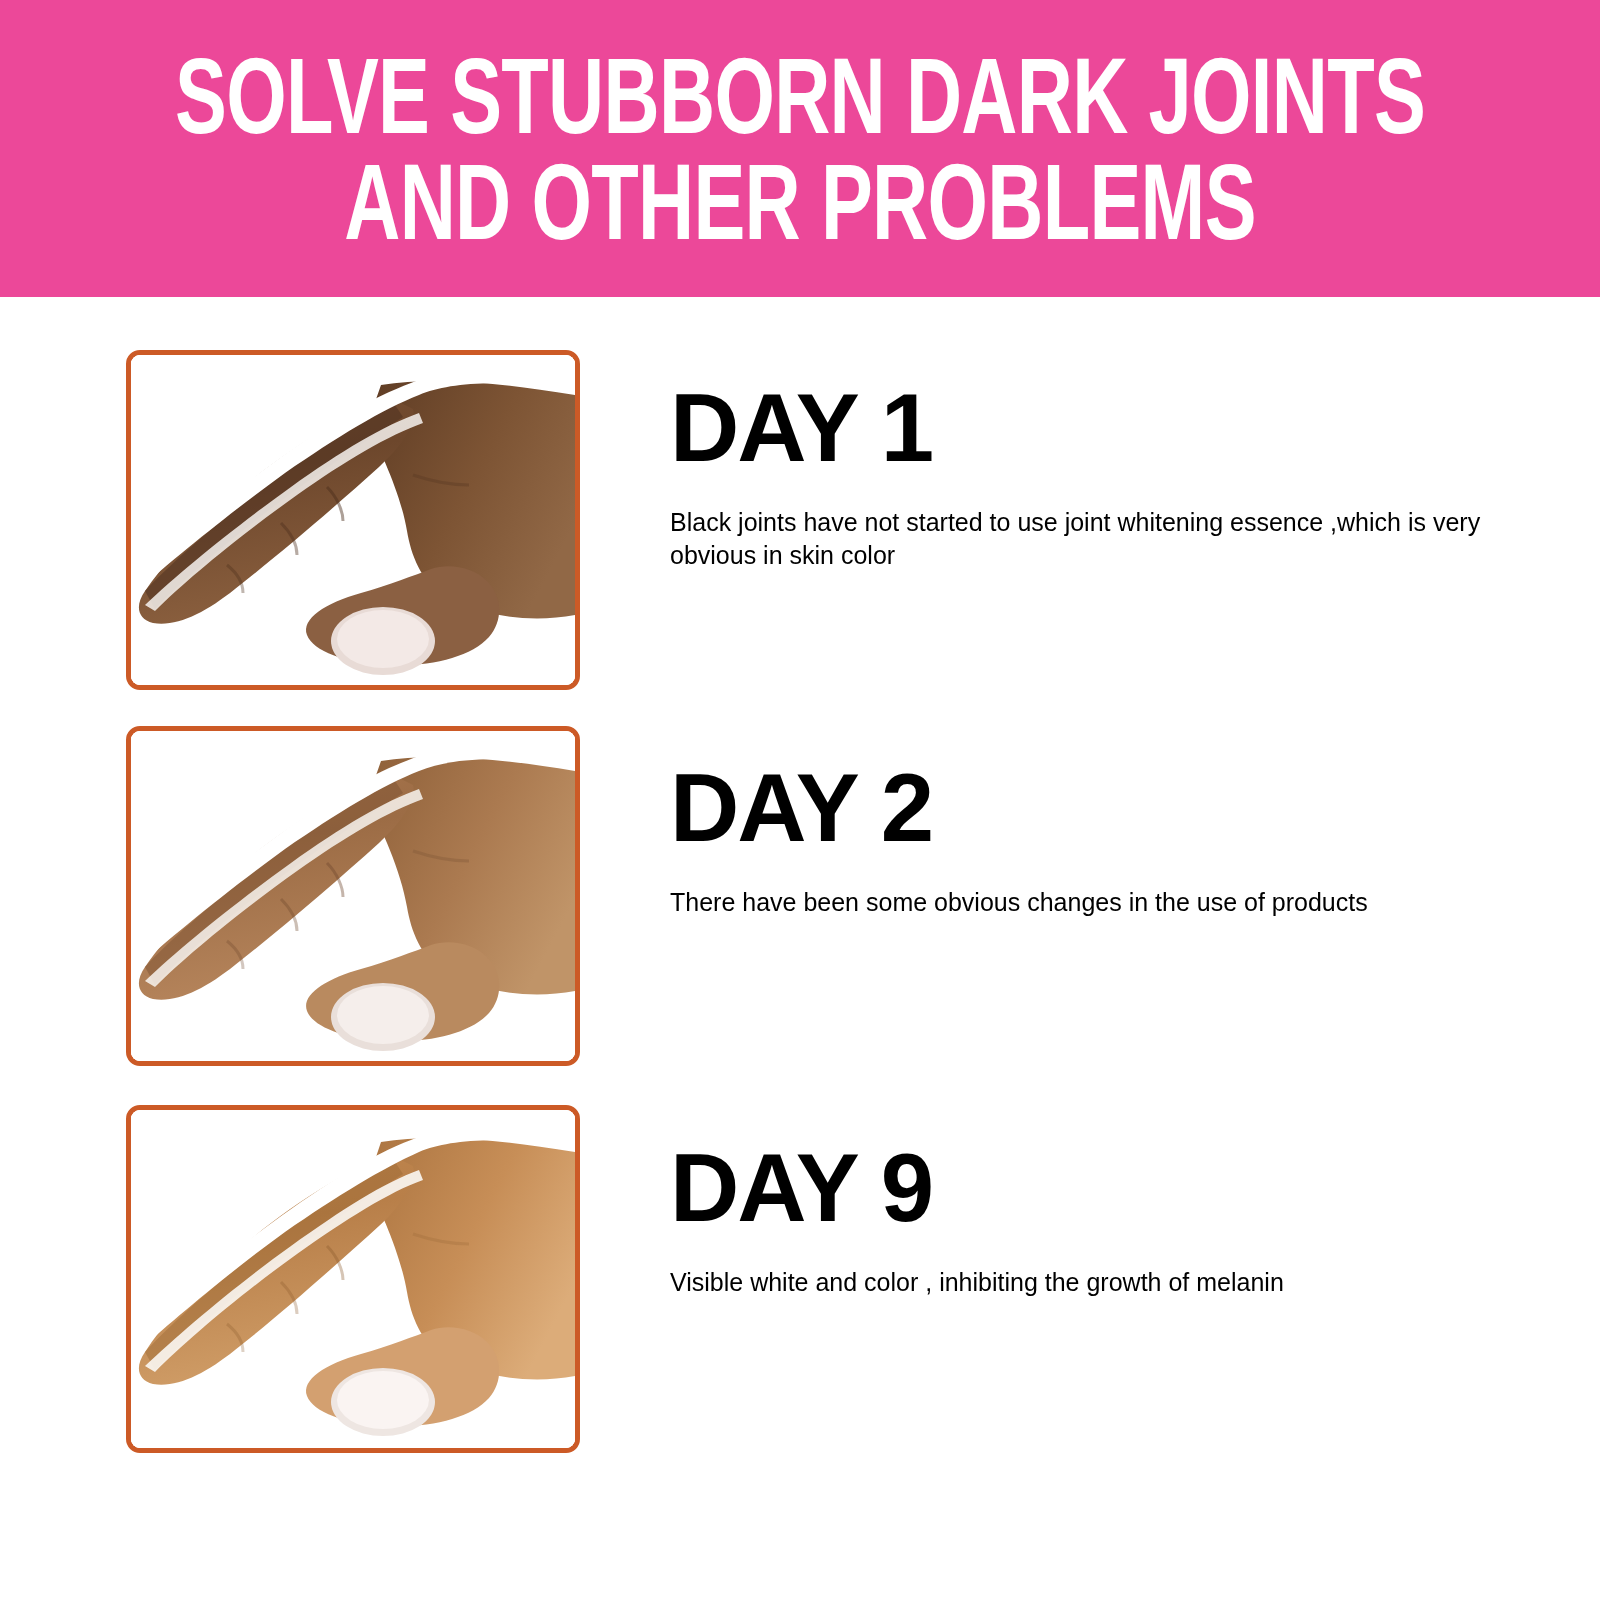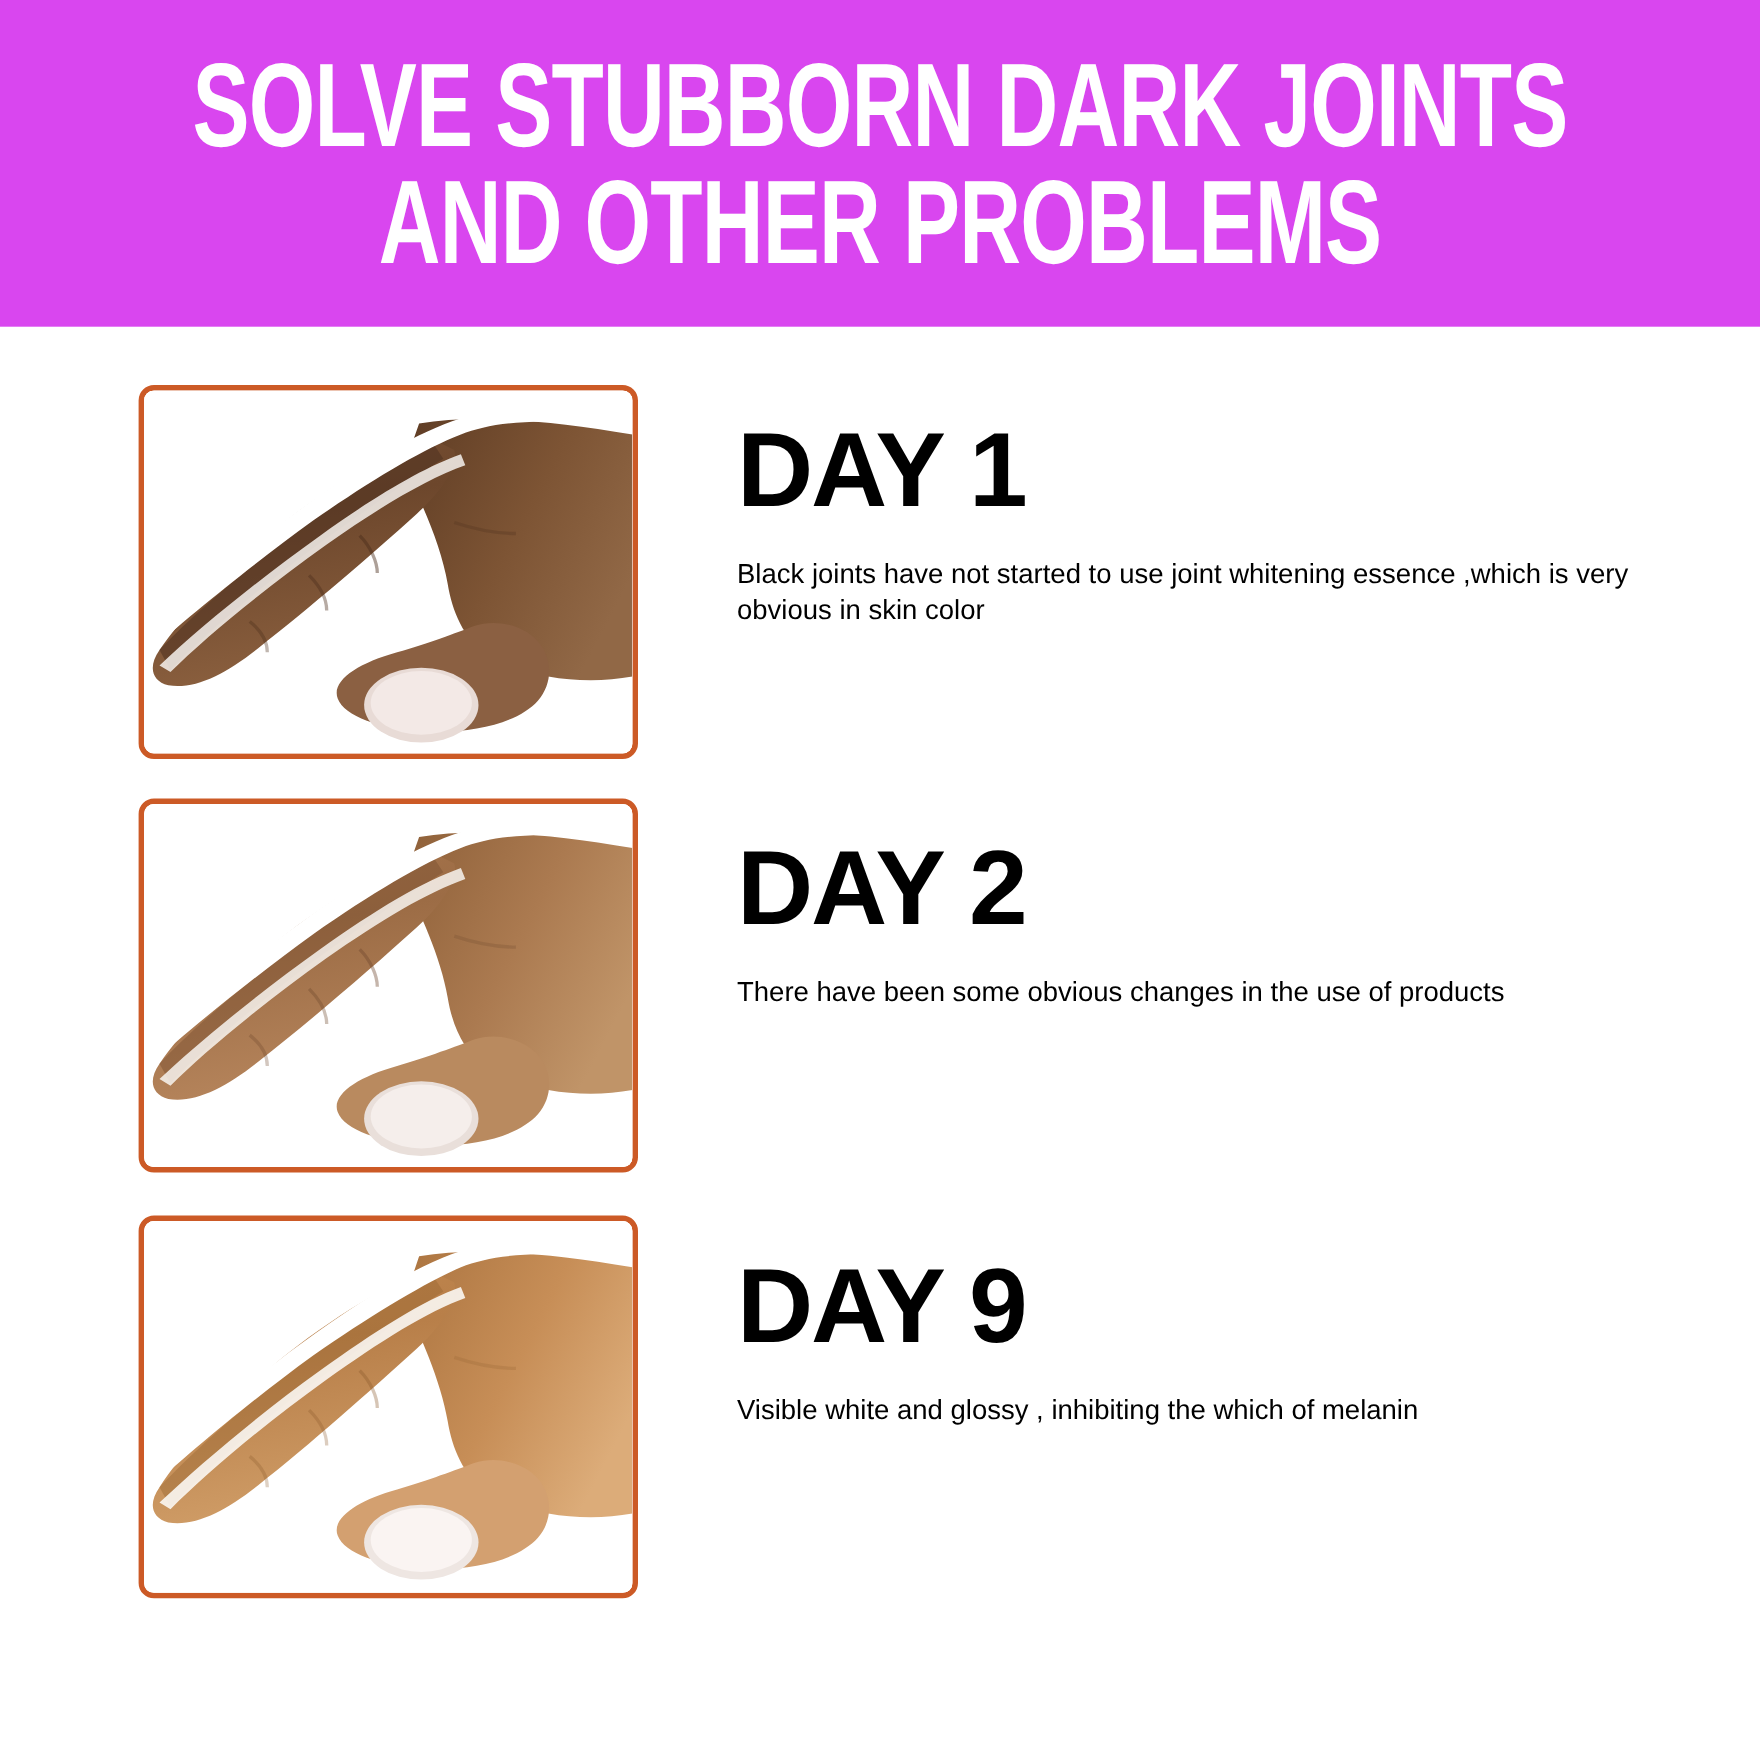--- a/index.html
+++ b/index.html
@@ -20,21 +20,21 @@
     background: #ffffff;
   }
 
   
   .banner {
     position: absolute;
     left: 0;
     top: 0;
     width: 1600px;
     height: 297px;
-    background: #d946ef;
+    background: #ec4899;
     display: flex;
     flex-direction: column;
     align-items: center;
     justify-content: center;
     overflow: hidden;
   }
   .banner-line {
     color: #ffffff;
     font-family: "Liberation Sans", sans-serif;
     font-weight: 700;
@@ -261,16 +261,16 @@
     <div class="day-desc">Black joints have not started to use joint whitening essence ,which is very obvious in skin color</div>
   </div>
 
   <div class="text-col tc-2">
     <div class="day-title">DAY 2</div>
     <div class="day-desc">There have been some obvious changes in the use of products</div>
   </div>
 
   <div class="text-col tc-3">
     <div class="day-title">DAY 9</div>
-    <div class="day-desc">Visible white and glossy , inhibiting the which of melanin</div>
+    <div class="day-desc">Visible white and color , inhibiting the growth of melanin</div>
   </div>
 
 </div>
 
 </body></html>

